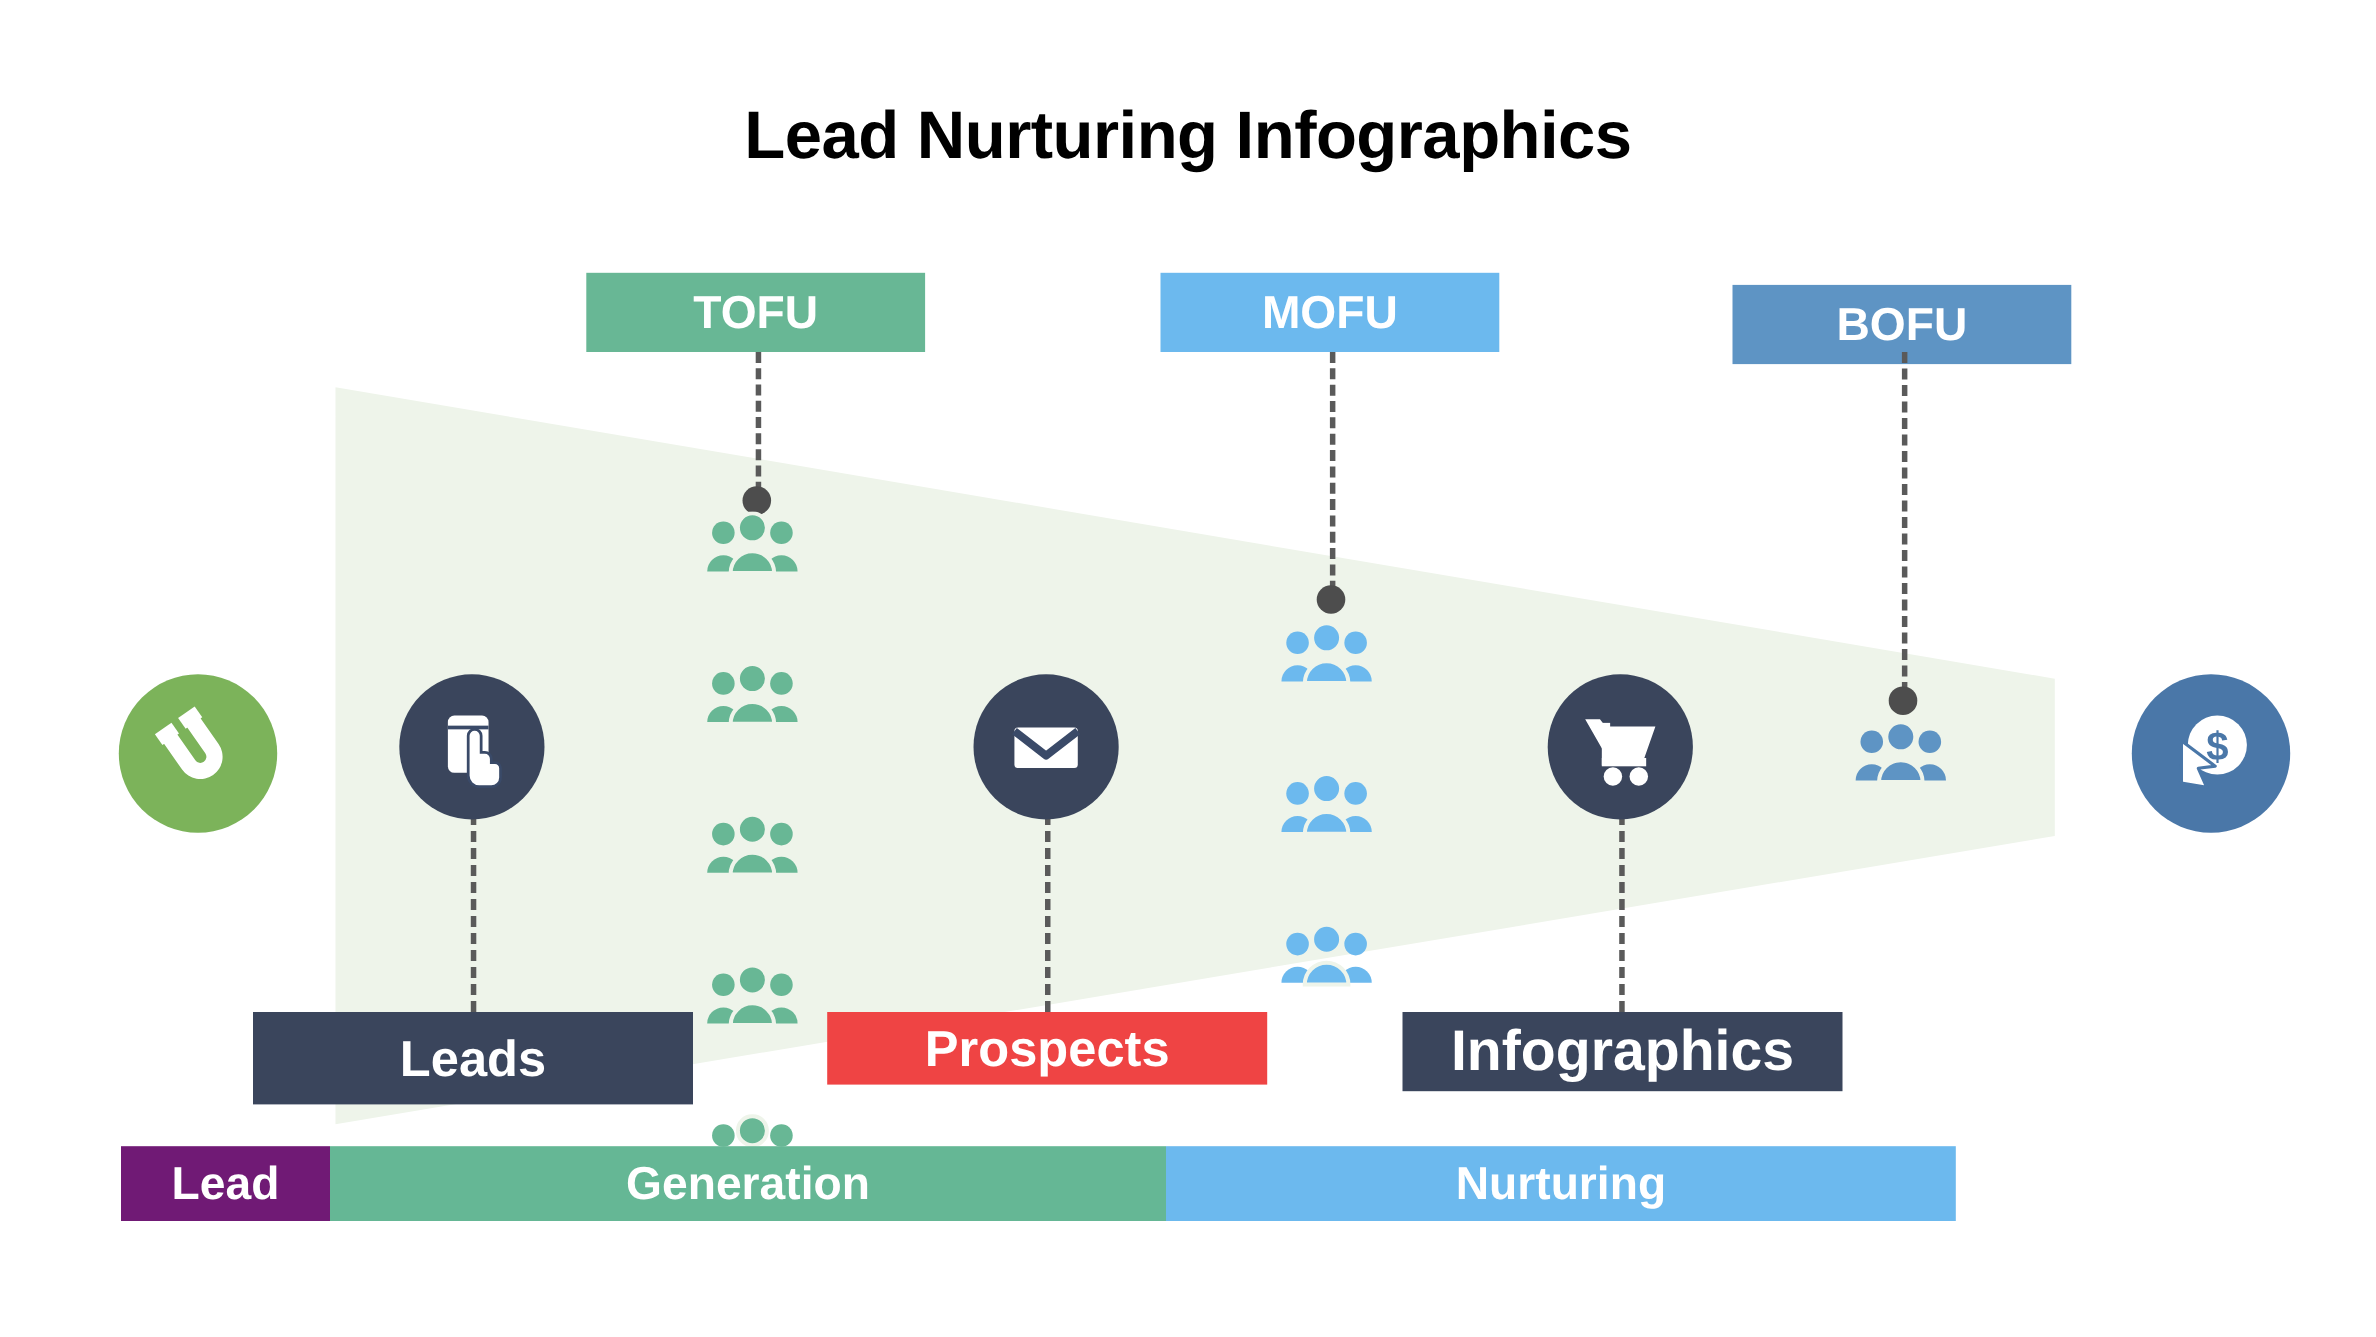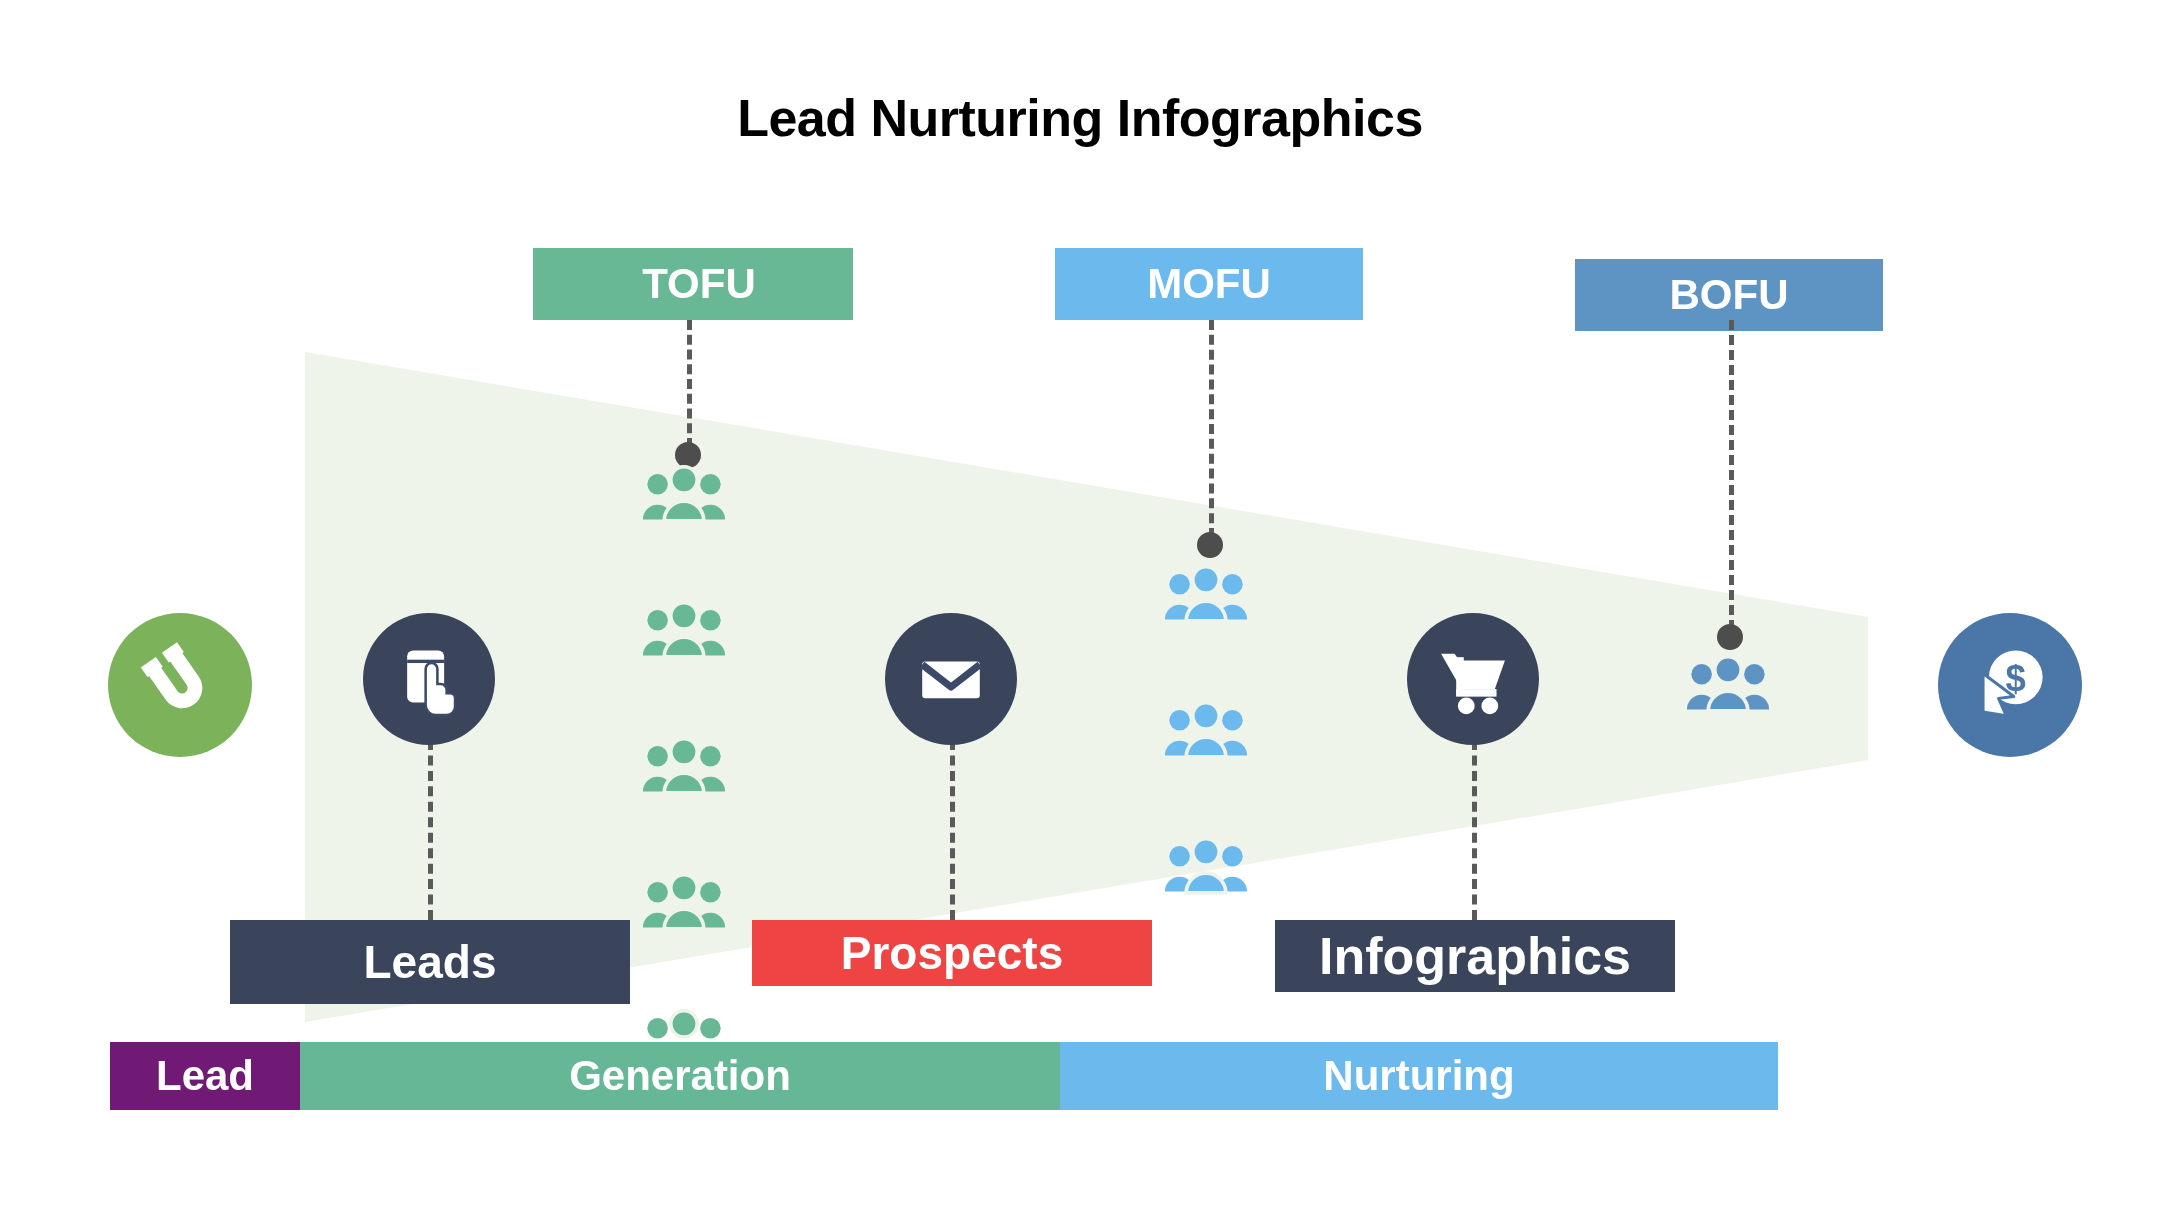--- a/index.html
+++ b/index.html
@@ -22,21 +22,21 @@
     height: 1215px;
   }
 
   
   .title {
     position: absolute;
     left: 0;
     top: 88px;
     width: 2160px;
     text-align: center;
-    font-size: 52px;
+    font-size: 61px;
     font-weight: bold;
     color: #000000;
     letter-spacing: -0.5px;
     white-space: nowrap;
   }
 
   
   .funnel-svg {
     position: absolute;
     left: 0; top: 0;
@@ -128,21 +128,21 @@
 <body>
 
 <div id="stage">
 
   <div class="title">Lead Nurturing Infographics</div>
 
   <svg class="funnel-svg" viewBox="0 0 2160 1215">
     <polygon id="funnel-poly" points="305,352 1868,617 1868,760 305,1022" fill="#eef4ea"></polygon>
   </svg>
 
-  <div class="stage-badge badge-tofu" style="background: rgb(104, 183, 149); padding-left: 12px;">TOFU</div>
+  <div class="stage-badge badge-tofu" style="background: rgb(104, 183, 149);">TOFU</div>
   <div class="stage-badge badge-mofu" style="background: rgb(108, 185, 238);">MOFU</div>
   <div class="stage-badge badge-bofu" style="background: rgb(94, 148, 196);">BOFU</div>
 
   <div class="dash-v" style="left:687px; top:320px; height:128px;"></div>
   <div class="dot" style="left:675px; top:442px;"></div>
 
   <div class="dash-v" style="left:1209px; top:320px; height:218px;"></div>
   <div class="dot" style="left:1197px; top:532px;"></div>
 
   <div class="dash-v" style="left:1729px; top:320px; height:310px;"></div>

